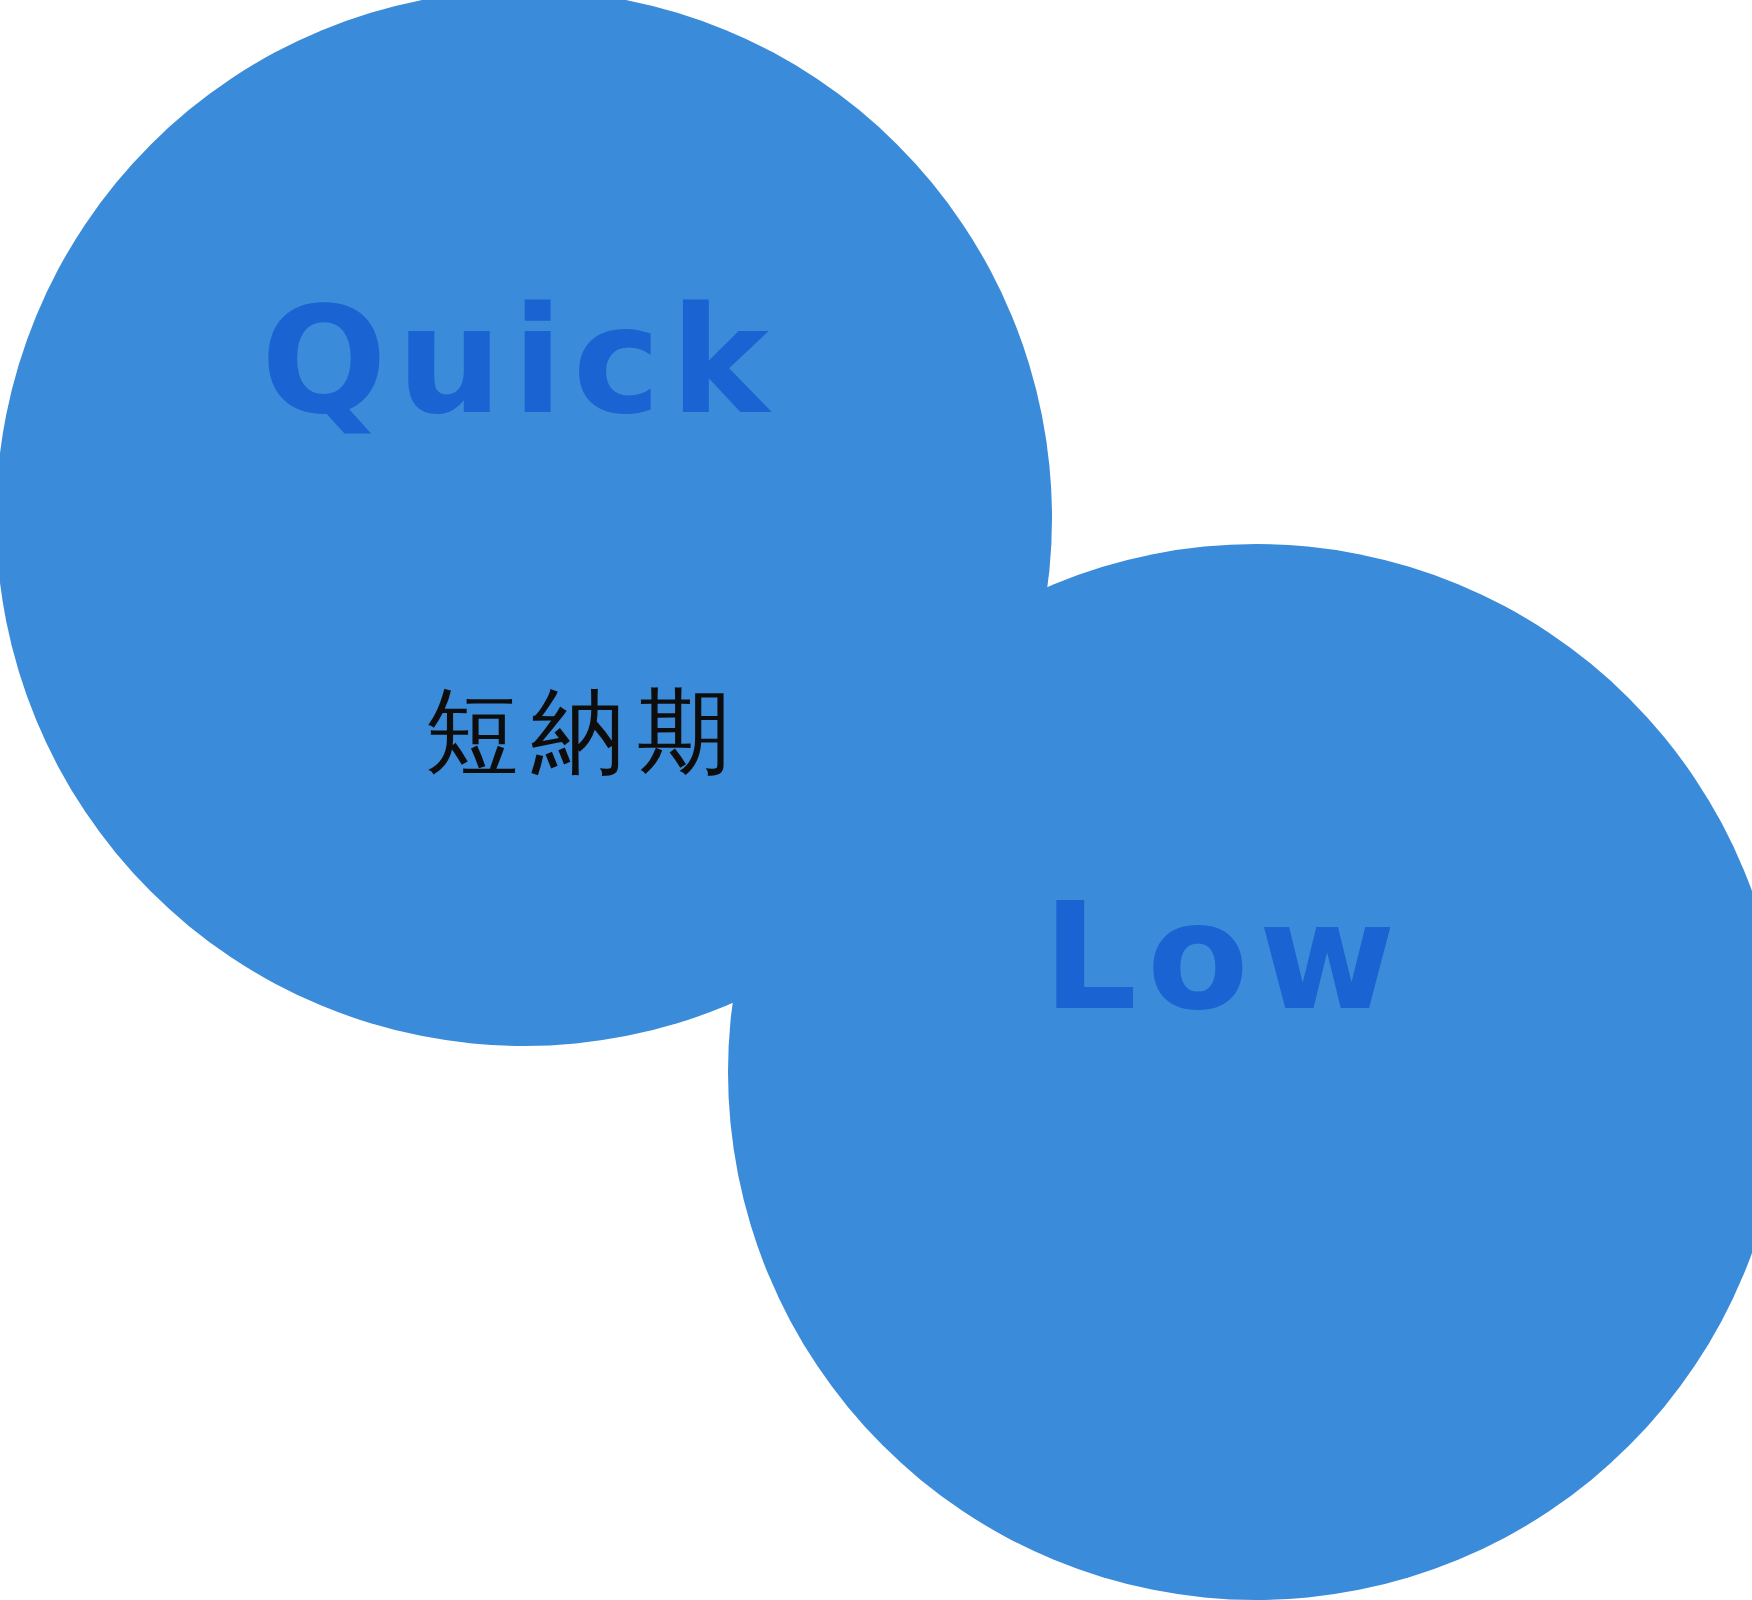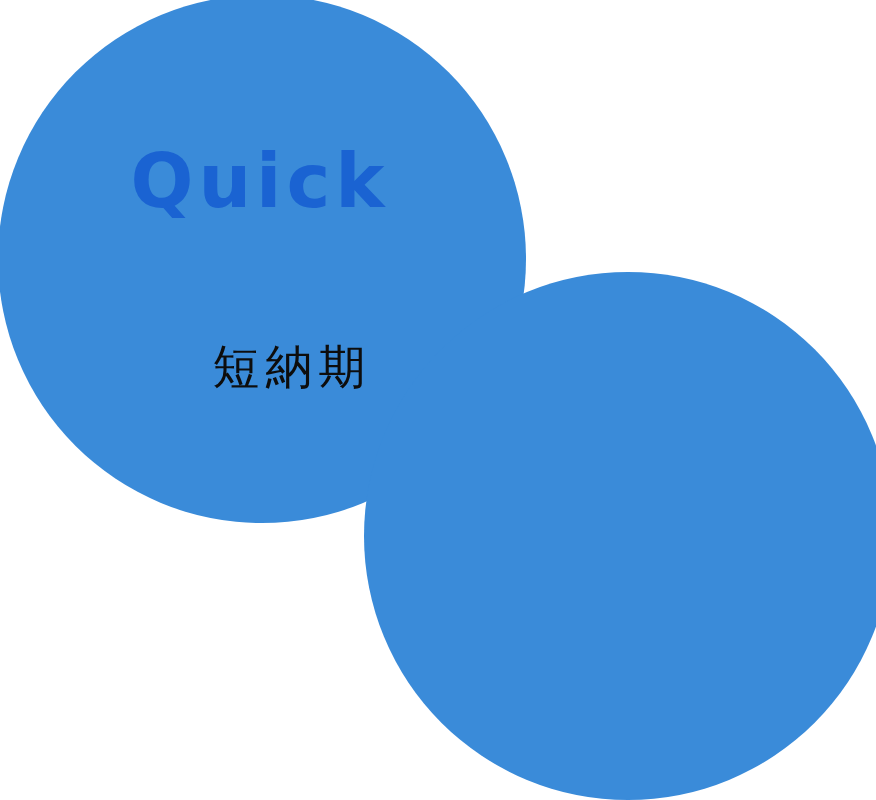--- a/index.html
+++ b/index.html
@@ -62,16 +62,17 @@
 
   <div class="circle circle-low"></div>
 
   <div class="title-en title-quick">
     <div>Quick</div>
   </div>
 
   <div class="subtitle-ja ja-quick">短納期</div>
 
   <div class="title-en title-low">
+    <div>Low</div>
   </div>
 
 
 </div>
 
 </body></html>

